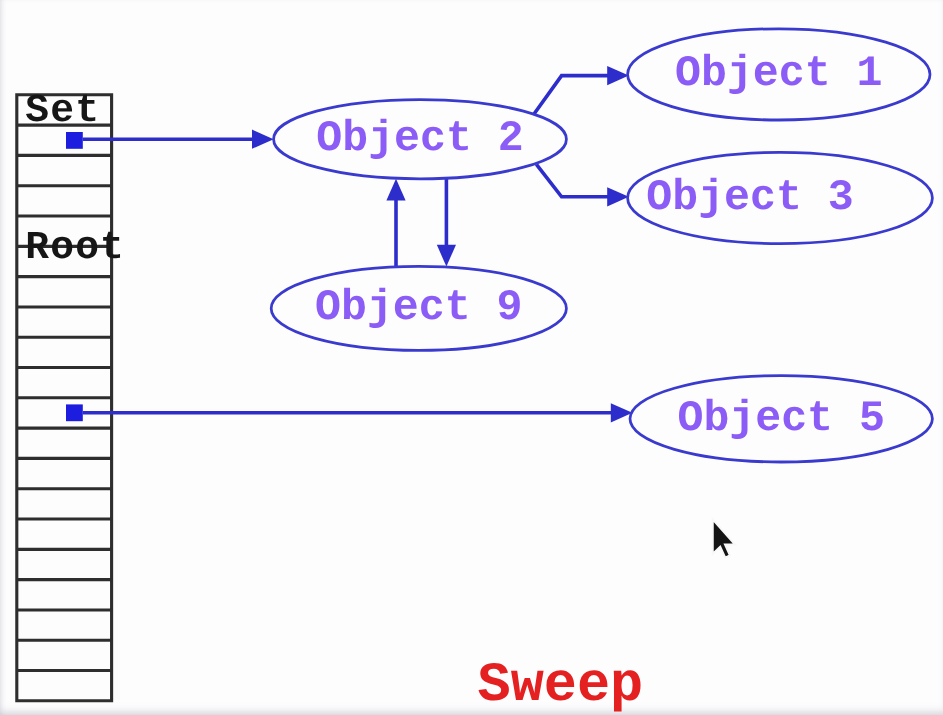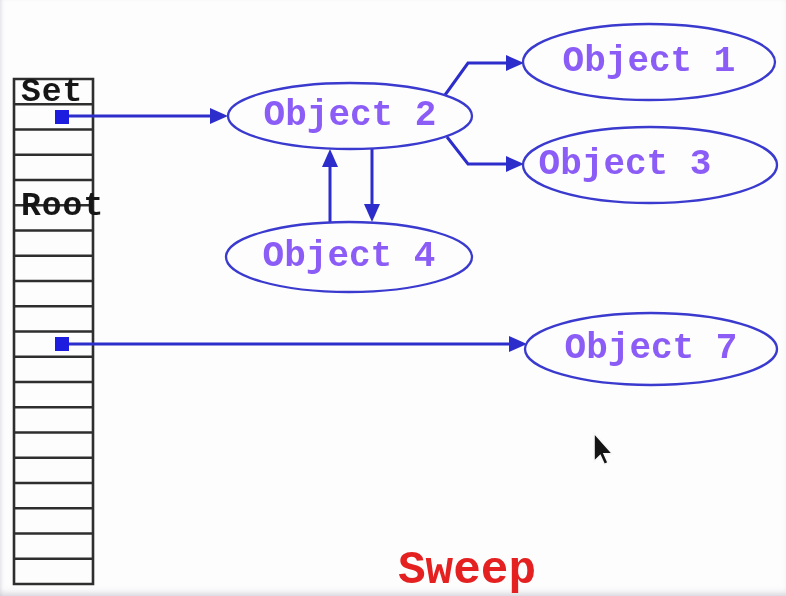--- a/index.html
+++ b/index.html
@@ -88,17 +88,17 @@
   </svg>
 
   <div class="txt root-label">
     <div>Set</div>
     <div>Root</div>
   </div>
 
   <div class="txt node-label lbl-obj1">Object 1</div>
   <div class="txt node-label lbl-obj2">Object 2</div>
   <div class="txt node-label lbl-obj3">Object 3</div>
-  <div class="txt node-label lbl-obj4">Object 4</div>
-  <div class="txt node-label lbl-obj6">Object 7</div>
+  <div class="txt node-label lbl-obj4">Object 9</div>
+  <div class="txt node-label lbl-obj6">Object 5</div>
 
   <div class="txt sweep">Sweep</div>
 </div>
 
 </body></html>

